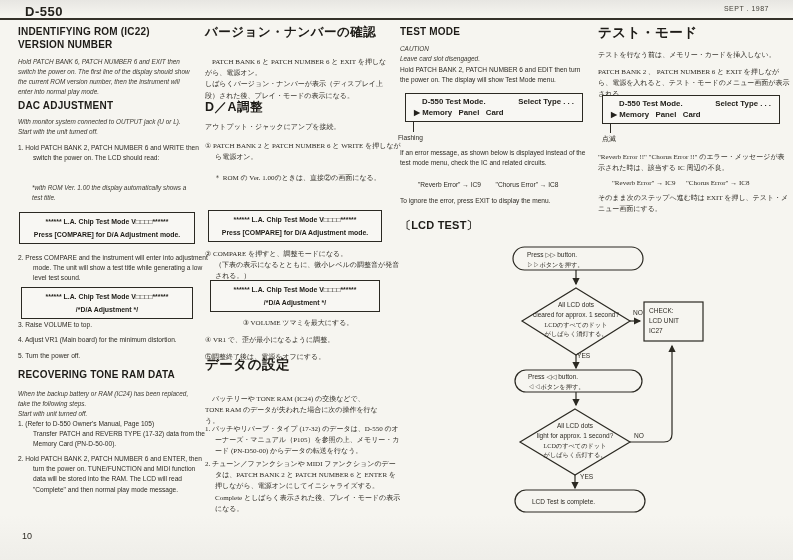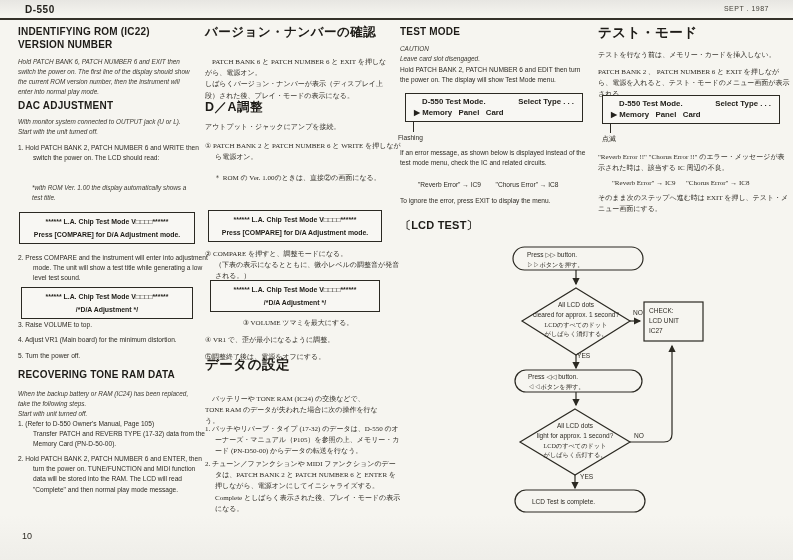--- a/index.html
+++ b/index.html
@@ -3,21 +3,21 @@
 <meta charset="utf-8">
 <style>
   html,body{margin:0;padding:0;background:#9a9894;}
   .page{
     position:relative;width:793px;height:560px;overflow:hidden;
     background:linear-gradient(180deg,#e7e6e2 0px,#f6f5f0 16px,#f6f5f0 92%,#efeee9 100%);
     font-family:"Liberation Sans", sans-serif;color:#2d2a23;
   }
   .abs{position:absolute;}
   .rule{height:2px;background:#35322b;}
-  .hdr-model{font-size:10px;font-weight:700;letter-spacing:.5px;color:#23211c;}
+  .hdr-model{font-size:13px;font-weight:700;letter-spacing:.5px;color:#23211c;}
   .hdr-date{font-size:7px;letter-spacing:.5px;color:#45423a;}
   .h-en{font-size:10px;font-weight:700;letter-spacing:.2px;line-height:1.25;color:#1d1b17;white-space:pre-line;}
   .h-jp{font-size:12.5px;font-weight:700;color:#1d1b17;letter-spacing:.5px;}
   .en{font-size:6.6px;line-height:1.55;white-space:pre-line;}
   .en-i{font-size:6.4px;line-height:1.55;font-style:italic;white-space:pre-line;color:#3a372f;}
   .step{padding-left:15px;text-indent:-15px;}
   .jp{font-size:7px;line-height:1.6;white-space:pre-line;font-family:"Liberation Serif", serif;}
   .jp-step{padding-left:10px;text-indent:-10px;}
   .lcdbox{border:1.5px solid #2b2922;background:#f8f7f3;text-align:center;
           font-size:6.9px;font-weight:700;line-height:1.9;white-space:pre-line;

